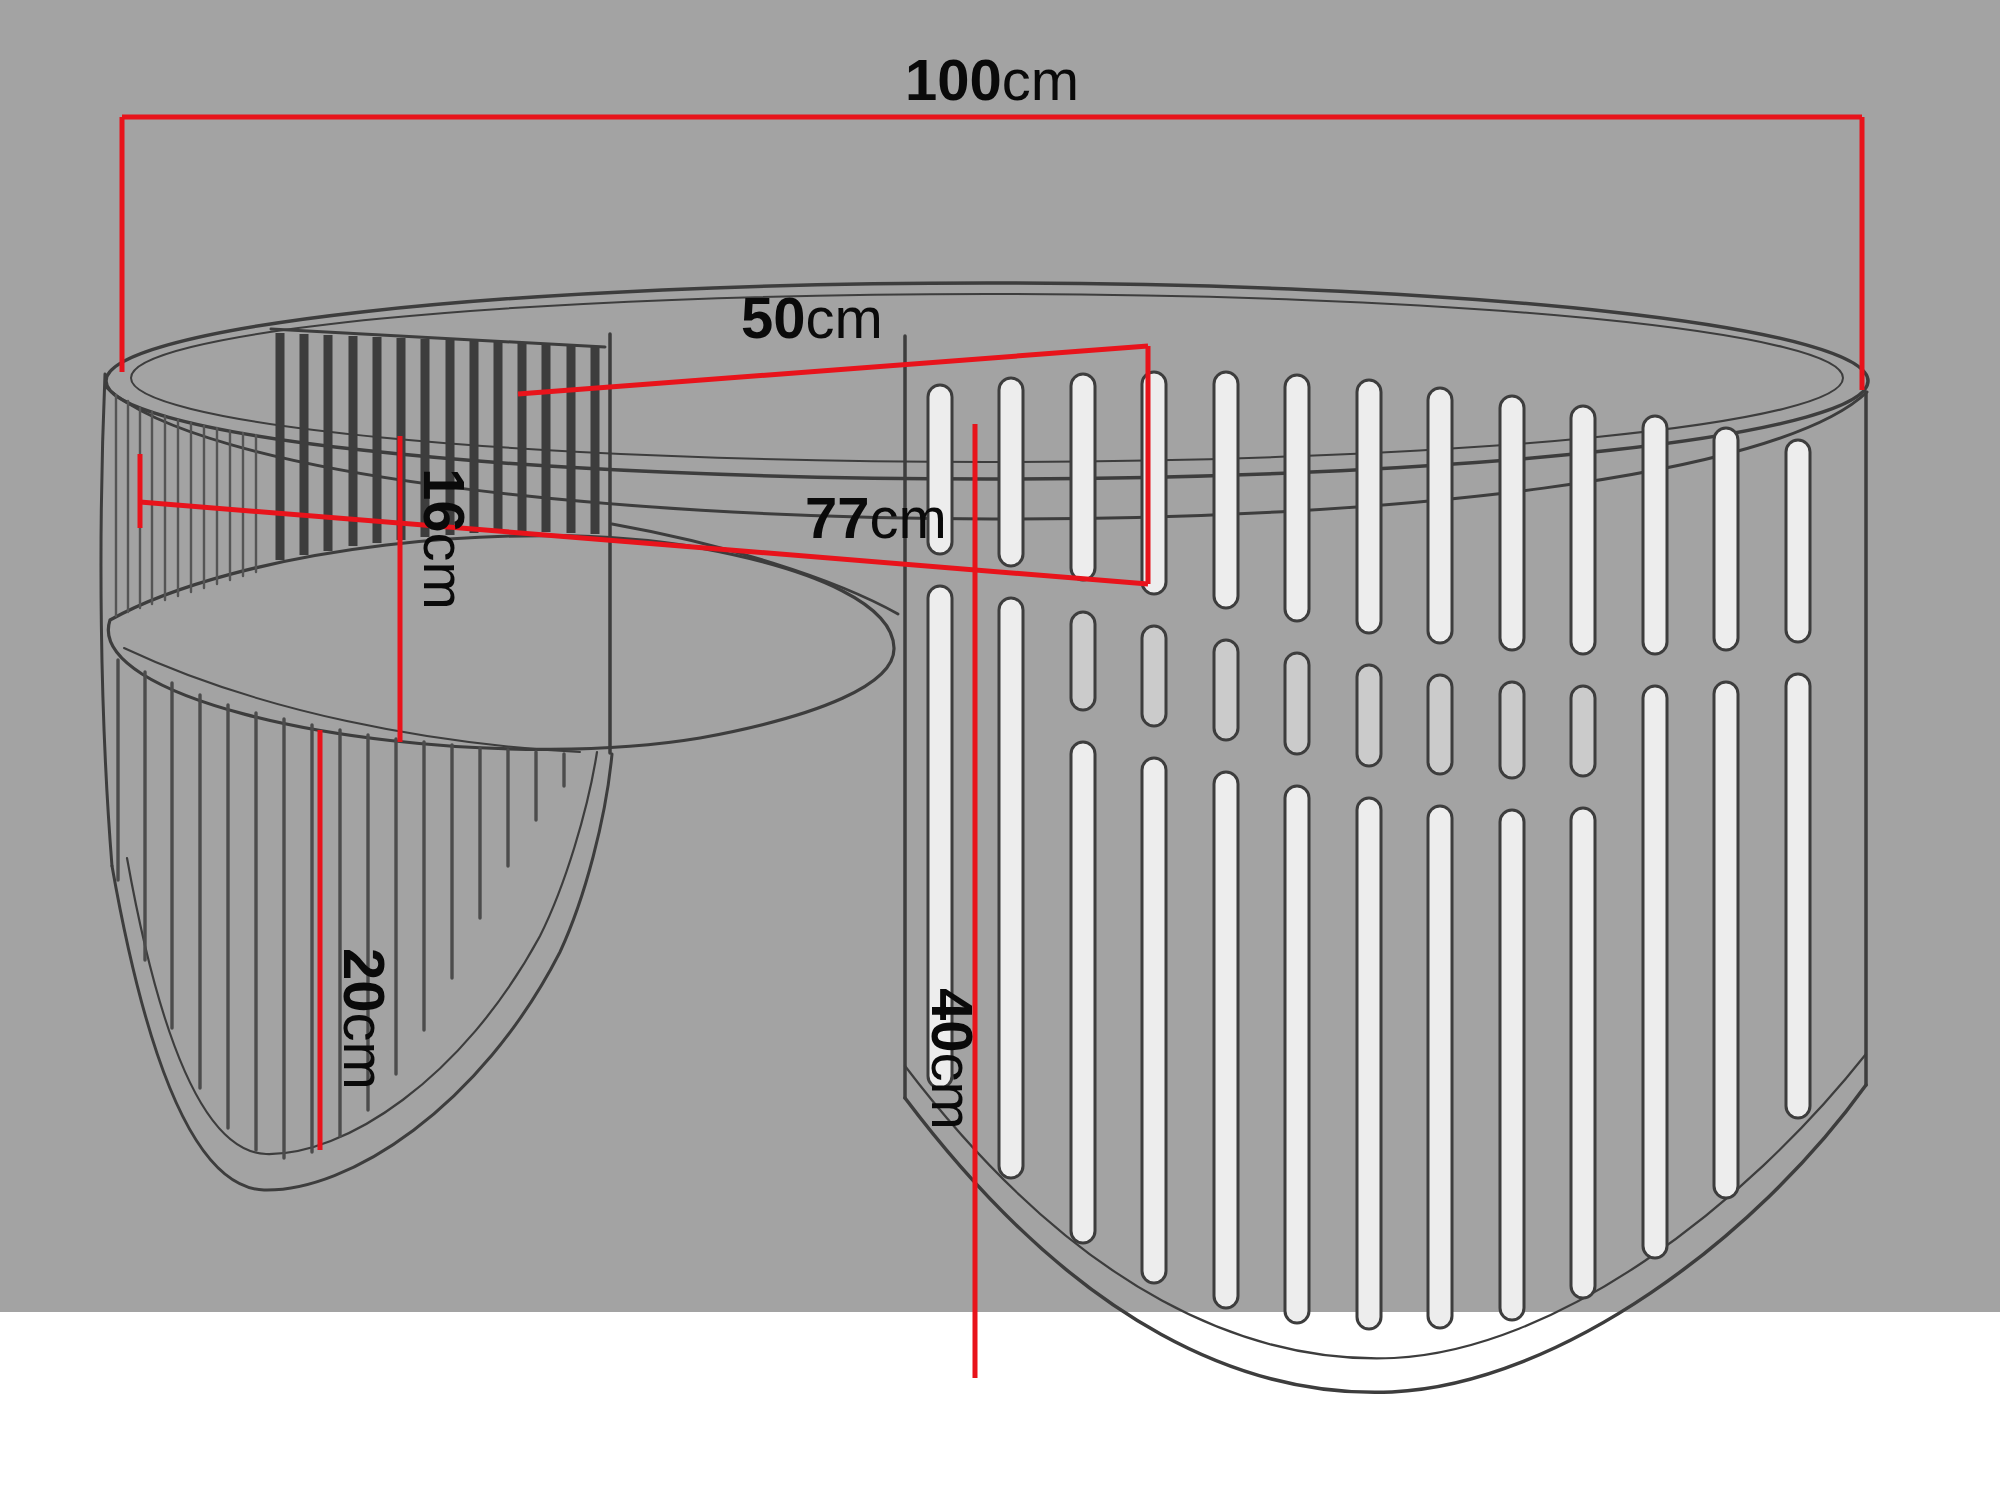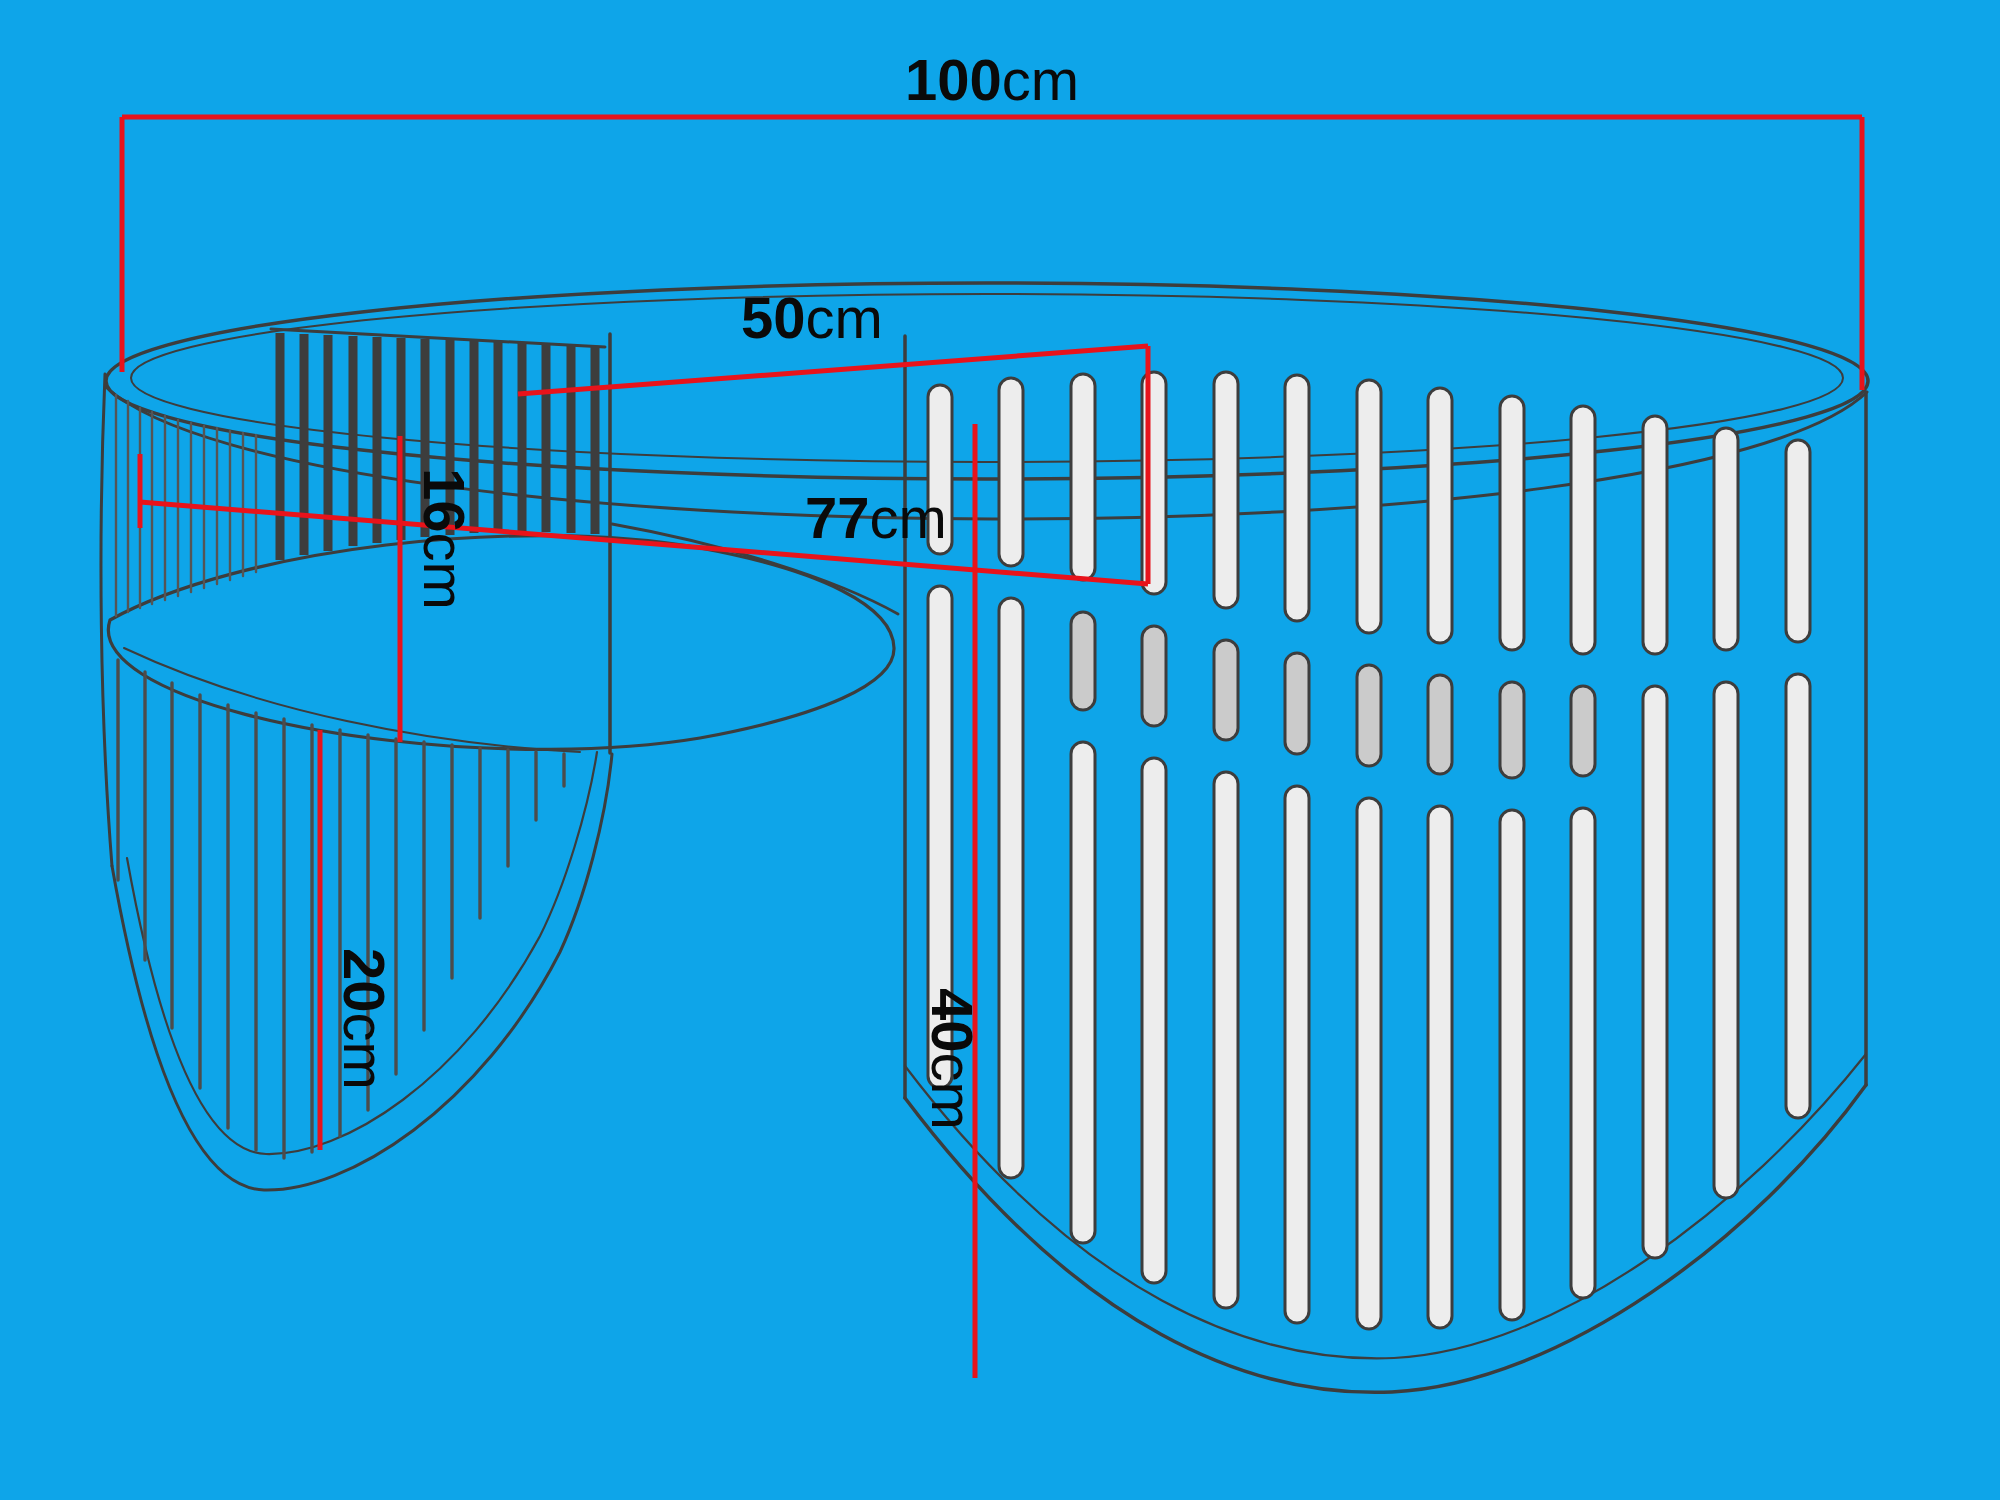--- a/index.html
+++ b/index.html
@@ -6,22 +6,22 @@
     margin: 0;
     padding: 0;
     background: #ffffff;
     width: 2000px;
     height: 1500px;
     overflow: hidden;
   }
   .canvas {
     position: relative;
     width: 2000px;
-    height: 1500px;
-    background: #0ea5e9;
+    height: 1312px;
+    background: #a3a3a3;
   }
   svg { display: block; }
   .dim-label {
     font-family: "Liberation Sans", sans-serif;
     font-size: 58px;
     fill: #0a0a0a;
   }
   .dim-num  { font-weight: 700; }
   .dim-unit { font-weight: 400; }
 </style>

